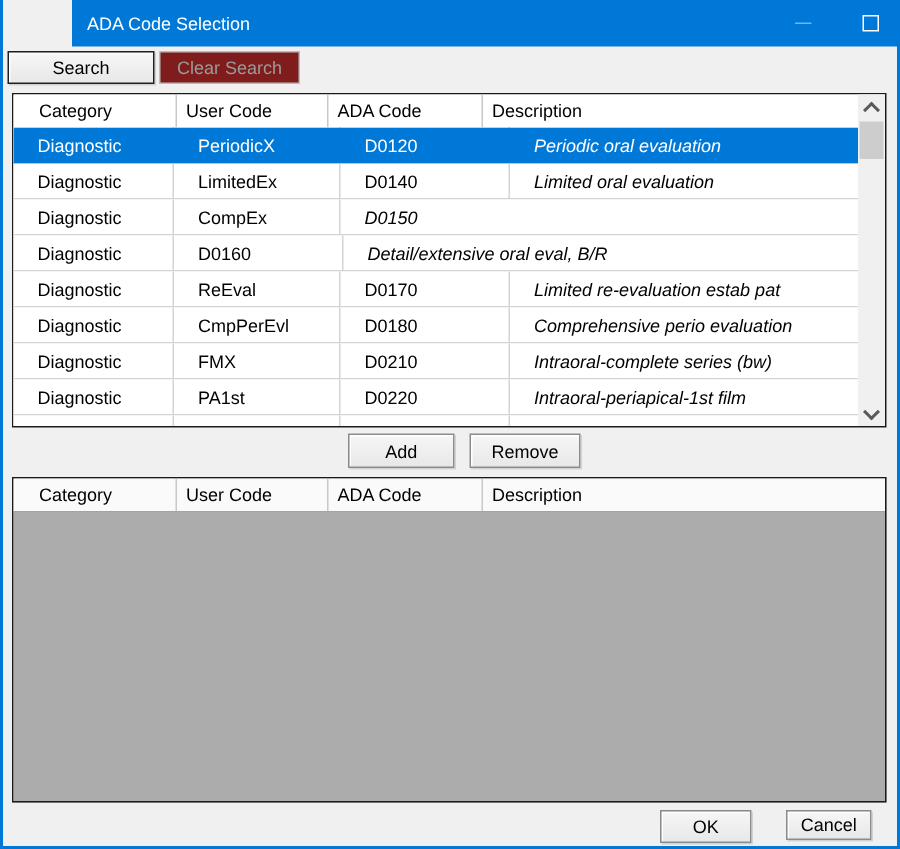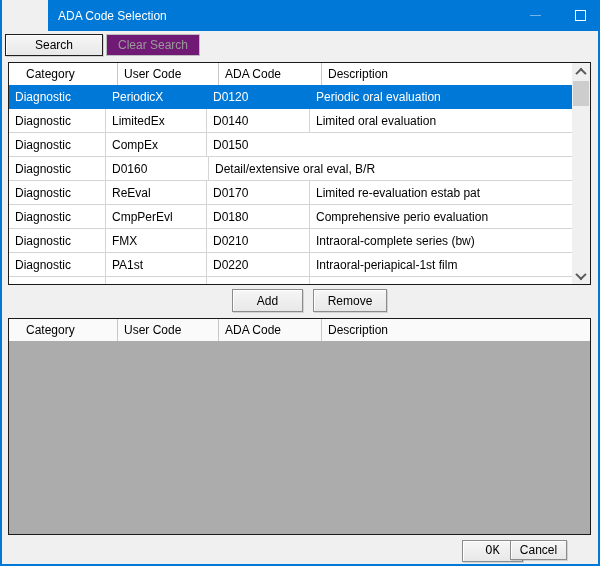--- a/index.html
+++ b/index.html
@@ -21,41 +21,41 @@
   .close-glyph::after{transform:rotate(-45deg);}
   
   .btn{
     position:absolute;box-sizing:border-box;text-align:center;
     background:linear-gradient(#f6f6f6,#e8e8e8);
     border:1px solid #8b8b8b;color:#000;font-family:"Liberation Sans",sans-serif;font-size:12px;
     box-shadow:1px 1px 0 rgba(0,0,0,.12), inset 1px 1px 0 #fff;
     display:flex;align-items:center;justify-content:center;cursor:default;
   }
   .btn.default{border:1px solid #1f1f1f;}
-  .btn.disabled{color:#9a9a9a;border-color:#bdbdbd;background:#701a75;box-shadow:none;}
+  .btn.disabled{color:#9a9a9a;border-color:#bdbdbd;background:#7f1d1d;box-shadow:none;}
   #search-btn{left:5px;top:34px;width:98px;height:22px;}
   #clear-search-btn{left:106px;top:34px;width:94px;height:22px;}
   #add-btn{left:232px;top:289px;width:71px;height:23px;}
   #remove-btn{left:313px;top:289px;width:74px;height:23px;}
-  #ok-btn{left:462px;top:540px;width:61px;height:22px;font-family:Liberation Mono, monospace;}
-  #cancel-btn{left:510px;top:540px;width:57px;height:20px;}
+  #ok-btn{left:440px;top:540px;width:61px;height:22px;}
+  #cancel-btn{left:524px;top:540px;width:57px;height:20px;}
   
   .list{position:absolute;box-sizing:border-box;border:1px solid var(--list-border,#1a1a1a);background:#fff;}
   #available-list{left:8px;top:62px;width:583px;height:223px;}
   #selected-list{left:8px;top:318px;width:583px;height:217px;background:var(--empty-bg,#acacac);}
   .lheader{display:flex;height:22px;background:#fff;border-bottom:1px solid #d9d9d9;overflow:hidden;padding-left:11px;}
   #selected-list .lheader{border-bottom:1px solid #3a3a3a;background:#fafafa;}
   .hcell{box-sizing:border-box;padding:4px 0 0 6px;white-space:nowrap;overflow:hidden;border-left:1px solid #c8c8c8;}
   .hcell:first-child{border-left:none;}
   .lbody{position:absolute;left:0;top:22px;right:18px;bottom:0;overflow:hidden;background:#fff;}
   #selected-list .lbody{right:0;background:var(--empty-bg,#acacac);}
   .row{display:flex;height:24px;box-sizing:border-box;border-bottom:1px solid #d4d4d4;background:#fff;}
   .row.partial{height:7px;border-bottom:none;}
-  .cell{box-sizing:border-box;padding:5px 0 13px 6px;white-space:nowrap;overflow:hidden;border-right:1px solid #d4d4d4;}
-  .cell:last-child{border-right:none;}
+  .cell{box-sizing:border-box;padding:5px 0 13px 6px;white-space:nowrap;overflow:hidden;border-right:1px solid #d4d4d4;margin-left:10px;}
+  .cell:last-child{border-right:none;font-style:italic;}
   .row.selected{background:var(--selection,#0078d7);border-bottom:1px solid var(--selection,#0078d7);}
   .row.selected .cell{color:#fff;border-right-color:var(--selection,#0078d7);}
   .c0{width:97px;flex:none;}
   .c1{width:101px;flex:none;}
   .c2{width:103px;flex:none;}
   .c3{flex:1;}
   
   .vscroll{position:absolute;top:0;right:0;bottom:0;width:18px;background:#f0f0f0;}
   .sb-btn{position:absolute;left:0;width:18px;height:17px;display:flex;align-items:center;justify-content:center;}
   .sb-up{top:0;}

